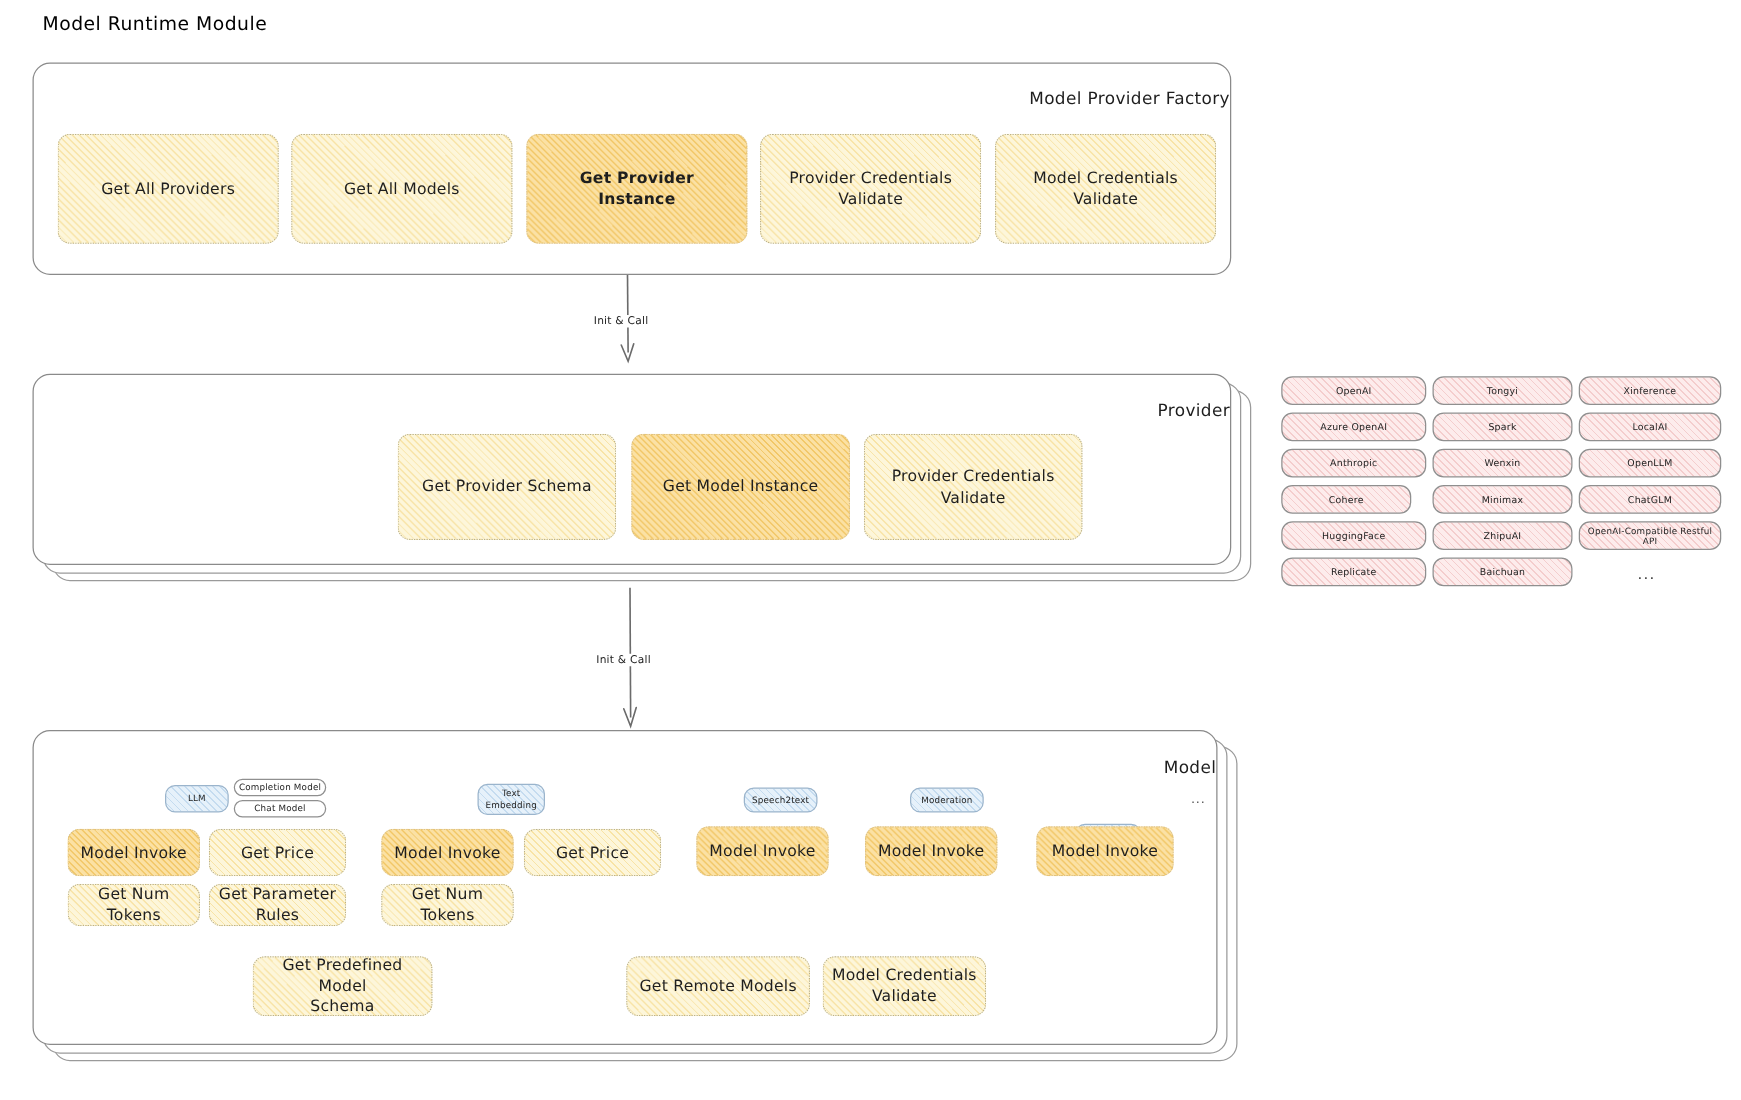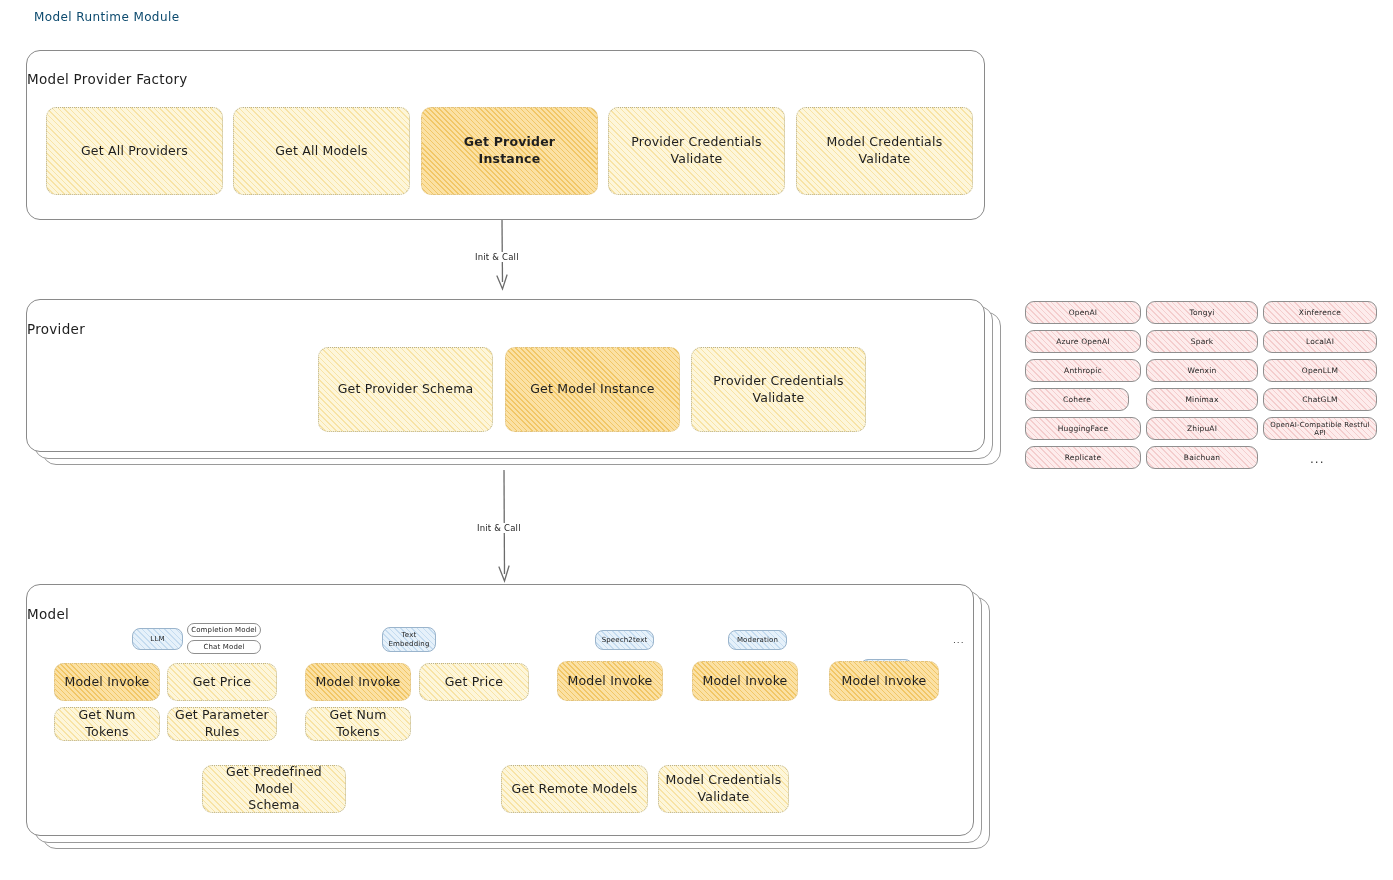--- a/index.html
+++ b/index.html
@@ -15,44 +15,44 @@
     color: #1e1e1e;
     overflow: hidden;
   }
 
   .canvas { position: absolute; inset: 0; }
 
   
   .page-title {
     position: absolute;
     left: 34px; top: 10px;
-    font-size: 12px;
+    font-size: 15px;
     letter-spacing: .4px;
-    color: #0c4a6e;
+    color: #000000;
   }
 
   
   .container {
     position: absolute;
     border: 1.3px solid #8a8a8a;
     border-radius: 14px;
     background: #ffffff;
     box-sizing: border-box;
   }
   .stack-shadow {
     position: absolute;
     border: 1.3px solid #9a9a9a;
     border-radius: 14px;
     background: #ffffff;
     box-sizing: border-box;
   }
   .container-title {
     position: absolute;
     left: 0; right: 0;
-    text-align: left;
+    text-align: right;
     font-size: 13.5px;
     color: #1e1e1e;
     letter-spacing: .3px;
   }
 
   
   .node {
     position: absolute;
     box-sizing: border-box;
     border: 1.4px dotted #b9b18c;

